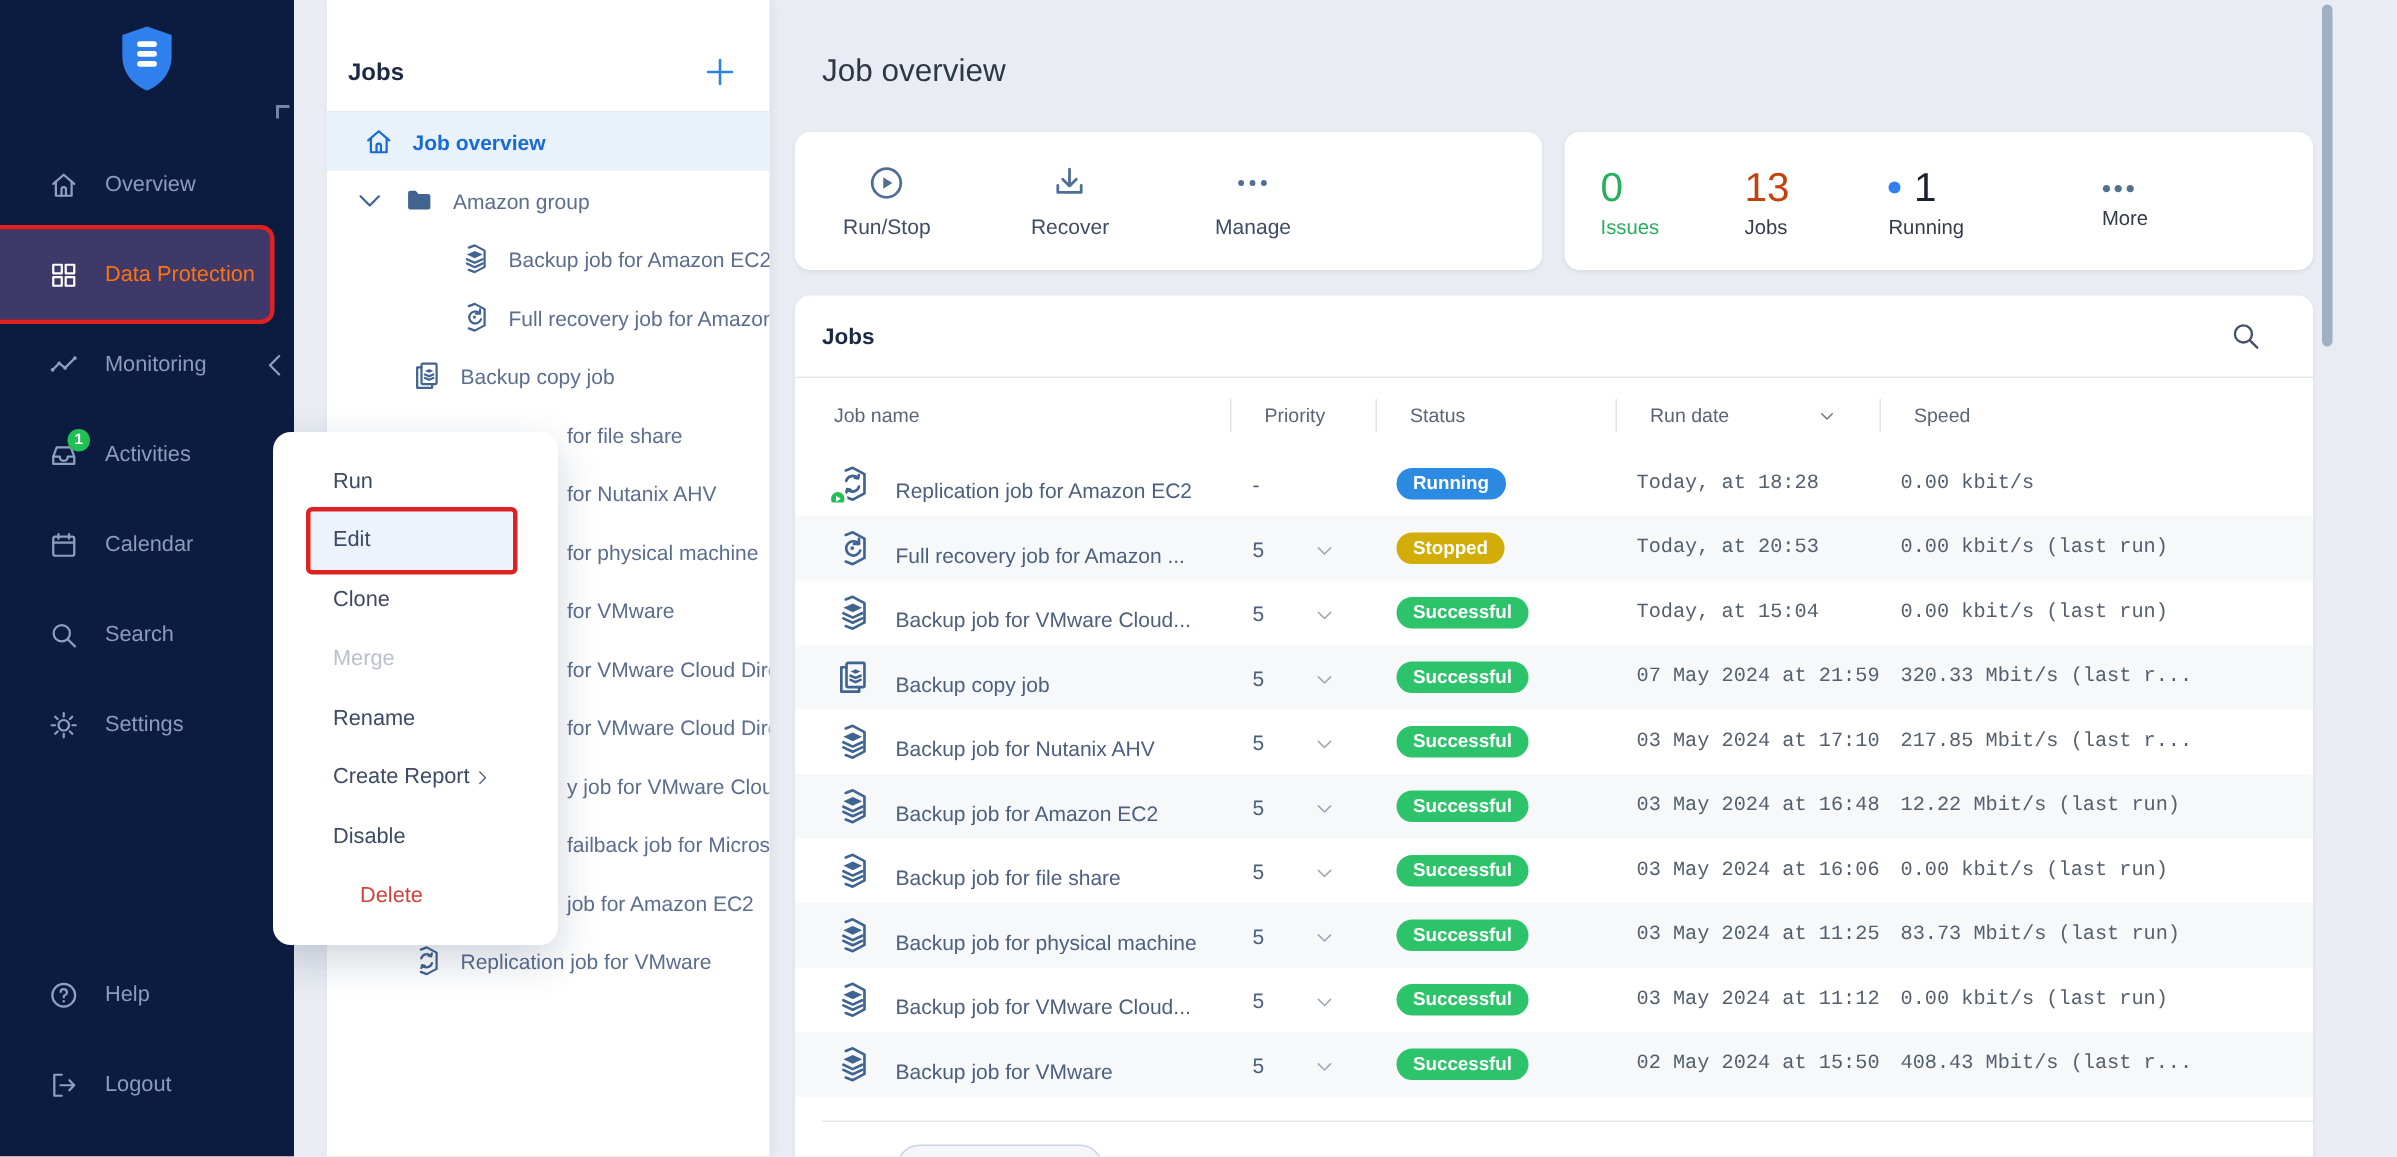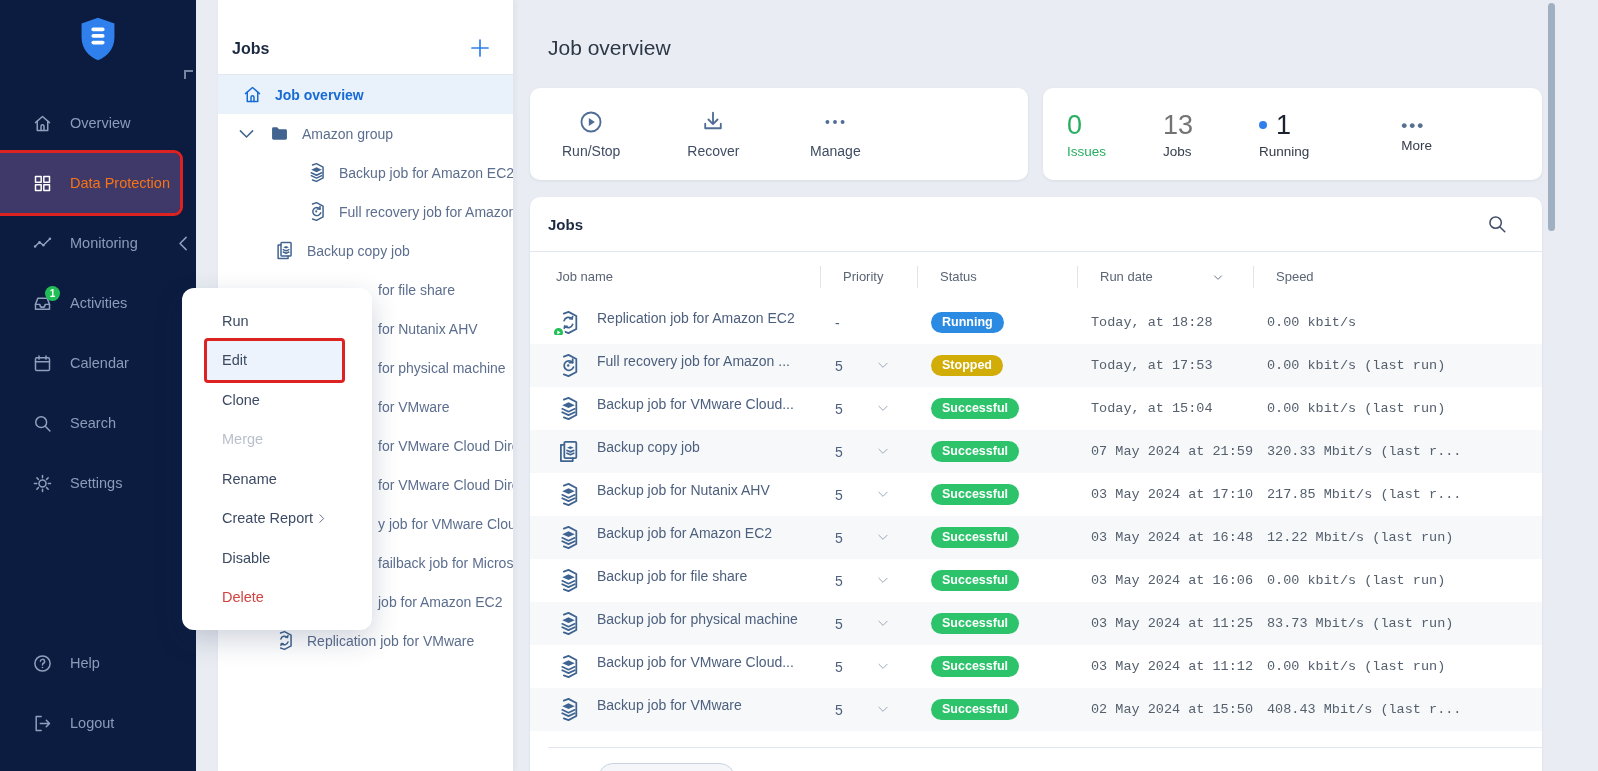--- a/index.html
+++ b/index.html
@@ -46,21 +46,21 @@
   .tree-item.child { padding-left:88px; }
   .tree-item.fragment { padding-left:160px; }
   .tw-chevron { width:13px; height:13px; color:#5c6e8e; }
 
   
   .context-menu { position:absolute; left:182px; top:288px; width:190px; height:342px; background:#fff;
     border-radius:12px; box-shadow:0 10px 28px rgba(20,40,80,.20); z-index:10; padding:13px 14px; }
   .menu-item { height:39.5px; display:flex; align-items:center; padding-left:26px; font-size:14.5px;
     color:#3c4a63; cursor:pointer; position:relative; }
   .menu-item.disabled { color:#b9c0cc; cursor:default; }
-  .menu-item.danger { color:#d0433e; }
+  .menu-item.danger { color:#d0433e;margin-left:18px; }
   .menu-item.highlighted { background:#edf3fc; margin:0 16px 0 11px; padding-left:15px; border-radius:1px; }
   .menu-item.annotated { outline:3px solid #dd2222; }
   .submenu-arrow { position:absolute; right:30px; width:13px; height:13px; color:#55657e; }
 
   
   .page-title { position:absolute; left:548px; top:36px; font-size:21px; font-weight:500; color:#2d3847; }
   .card { position:absolute; background:#fff; border-radius:10px; box-shadow:0 1px 3px rgba(30,50,90,.08); }
   .toolbar-card { left:530px; top:88px; width:498px; height:92px; display:flex; align-items:center;
     padding-left:32px; gap:64px; }
   .tool-action { display:flex; flex-direction:column; align-items:center; gap:8px; cursor:pointer; min-width:58px; }
@@ -82,21 +82,21 @@
   .table-title { position:absolute; left:18px; top:19px; font-size:15px; font-weight:bold; color:#1c2942; }
   .table-search { position:absolute; right:34px; top:16px; width:22px; height:22px; color:#44506b; cursor:pointer; }
   .grid-row { display:grid; grid-template-columns:290px 97px 160px 176px 1fr; align-items:center; }
   .col-head { height:49px; font-size:13px; color:#5b6575; }
   .col-head .hc { display:flex; align-items:center; height:22px; padding-left:22px; }
   .col-head .hc.bl { border-left:1px solid #dfe4ea; }
   .col-head .hc.c0 { padding-left:26px; }
   .hc-sort { width:14px; height:14px; color:#6a7687; margin-left:58px; }
   .t-row { height:43px; font-size:14px; color:#4c5f7d; }
   .t-row.alt { background:#f6f8fa; }
-  .cell { display:flex; align-items:flex-start; }
+  .cell { display:flex; align-items:flex-end; }
   .cell.name { padding-left:26px; gap:16px; white-space:nowrap; overflow:hidden; }
   .job-icn { position:relative; width:25px; height:25px; color:#3f6491; flex:0 0 auto; }
   .run-badge { position:absolute; left:-4px; bottom:-4px; width:13px; height:13px; border-radius:50%;
     background:#21c057; border:2px solid #fff; display:flex; align-items:center; justify-content:center; }
   .run-badge svg { width:7px; height:7px; color:#fff; }
   .cell.pri { padding-left:15px; gap:33px; }
   .pri-chevron { width:14px; height:14px; color:#9aa6b5; cursor:pointer; }
   .cell.status { padding-left:14px; }
   .badge { color:#fff; font-size:12.5px; font-weight:bold; padding:3px 11px 4px; border-radius:11px; }
   .cell.run, .cell.speed { padding-left:14px; font-size:13.5px; color:#55606e; white-space:nowrap;font-family:Liberation Mono, monospace; }
@@ -392,21 +392,21 @@
     </div>
   </div>
 
 <div class="card stats-card">
   <div id="stats-items" style="display:flex; gap:50px;">
       <div class="stat">
         <span class="stat-value" style="color: rgb(39, 174, 96);">0</span>
         <span class="stat-label" style="color: rgb(39, 174, 96);">Issues</span>
       </div>
       <div class="stat">
-        <span class="stat-value" style="color: #737373;">13</span>
+        <span class="stat-value" style="color: #c2410c;">13</span>
         <span class="stat-label" style="color: rgb(51, 60, 74);">Jobs</span>
       </div>
       <div class="stat">
         <span class="stat-value" style="color: rgb(26, 34, 48);"><span class="stat-dot" style="background: rgb(47, 128, 237);"></span>1</span>
         <span class="stat-label" style="color: rgb(51, 60, 74);">Running</span>
       </div>
     </div>
   <div class="stat-more">
     <span class="more-dots">•••</span>
     <span class="more-label">More</span>
@@ -492,21 +492,21 @@
           <span class="icn pri-chevron">
             <svg viewBox="0 0 24 24" fill="none" stroke="currentColor" stroke-width="1.7" stroke-linecap="round" stroke-linejoin="round">
               <path d="M5 9 L12 16 L19 9"></path>
             </svg>
           </span>
         </div>
         <div class="cell status">
           <span class="badge" style="background: rgb(210, 172, 7);">Stopped</span>
         </div>
         <div class="cell run">
-          <span>Today, at 17:53</span>
+          <span>Today, at 20:53</span>
         </div>
         <div class="cell speed">
           <span>0.00 kbit/s (last run)</span>
         </div>
       </div>
       <div class="grid-row t-row">
         <div class="cell name">
           <span class="icn job-icn">
             <svg viewBox="0 0 24 24" fill="none" stroke="currentColor" stroke-width="1.7" stroke-linecap="round" stroke-linejoin="round">
               <path d="M7.5 3.5 L12 1.8 L19.5 5.8 V18.2 L12 22.2 L7.5 20.5"></path>

